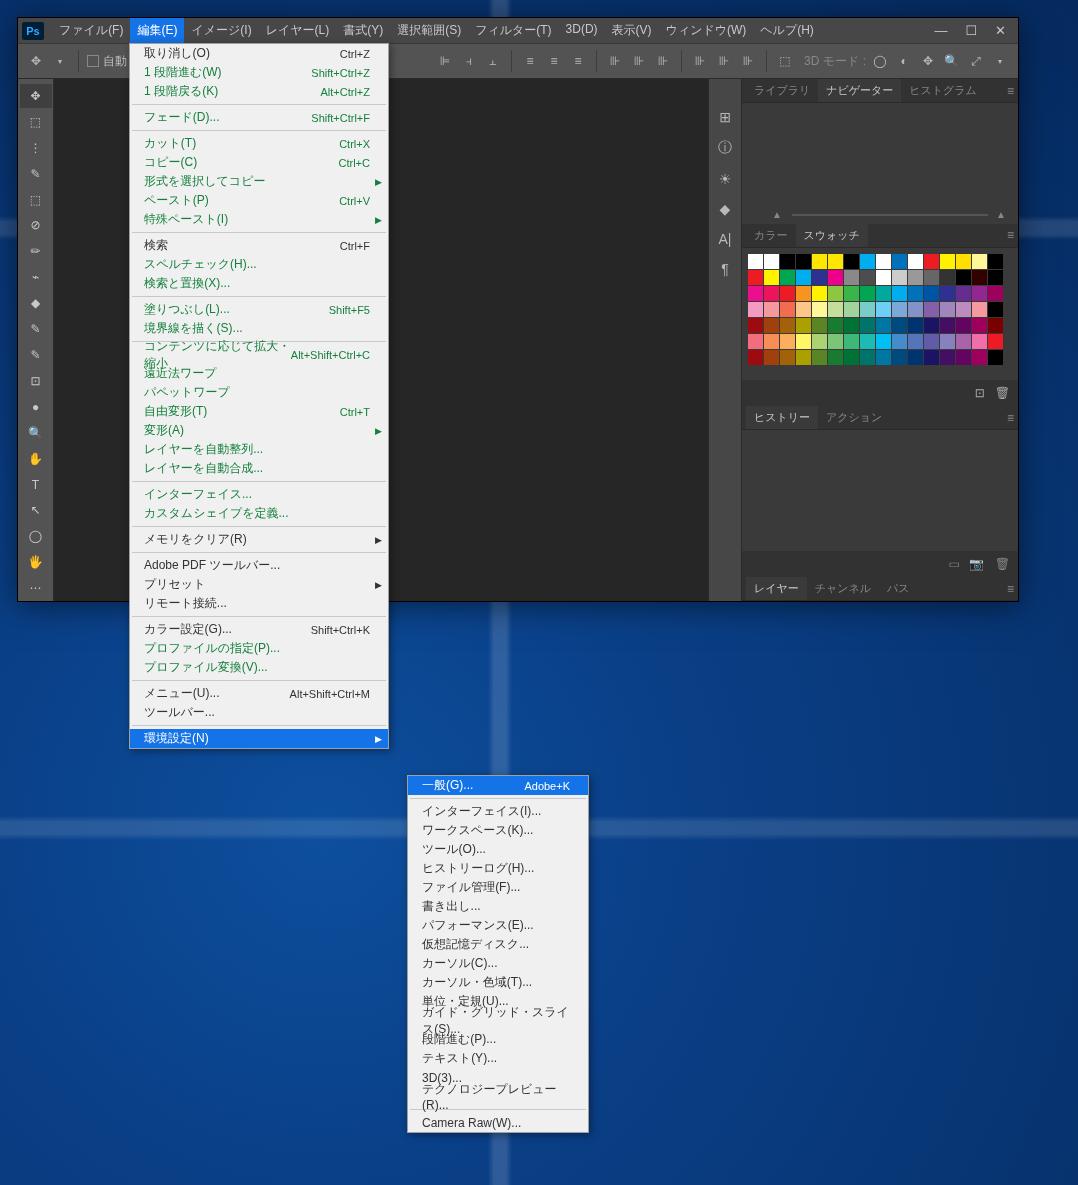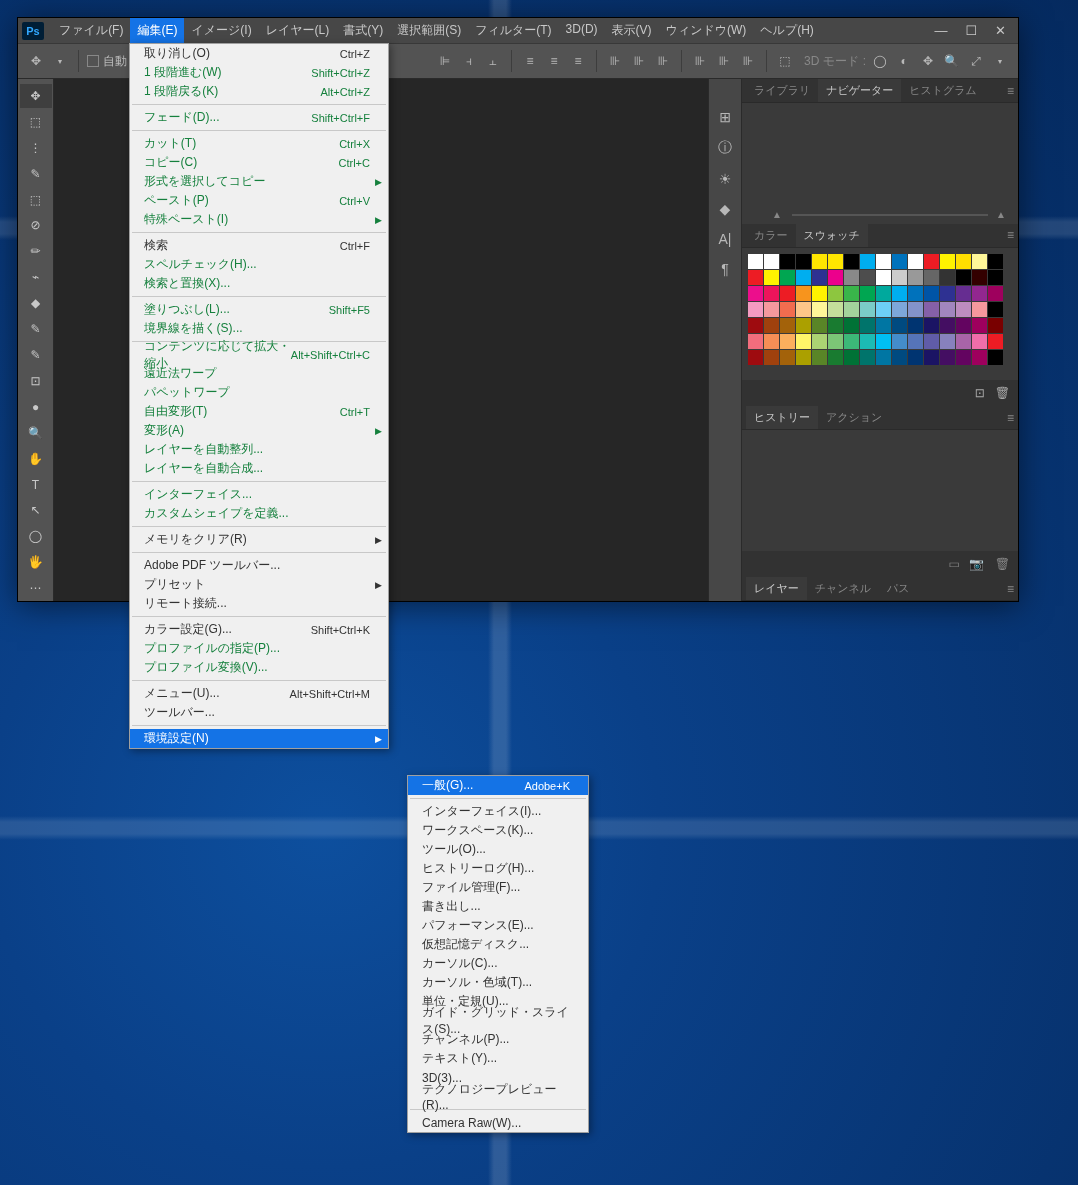--- a/index.html
+++ b/index.html
@@ -475,21 +475,21 @@
     <div class="dd-row">
       <span>カーソル・色域(T)...</span>
     </div>
     <div class="dd-row">
       <span>単位・定規(U)...</span>
     </div>
     <div class="dd-row">
       <span>ガイド・グリッド・スライス(S)...</span>
     </div>
     <div class="dd-row">
-      <span>チャンネル(P)...</span>
+      <span>段階進む(P)...</span>
     </div>
     <div class="dd-row">
       <span>テキスト(Y)...</span>
     </div>
     <div class="dd-row">
       <span>3D(3)...</span>
     </div>
     <div class="dd-row">
       <span>テクノロジープレビュー(R)...</span>
     </div>

